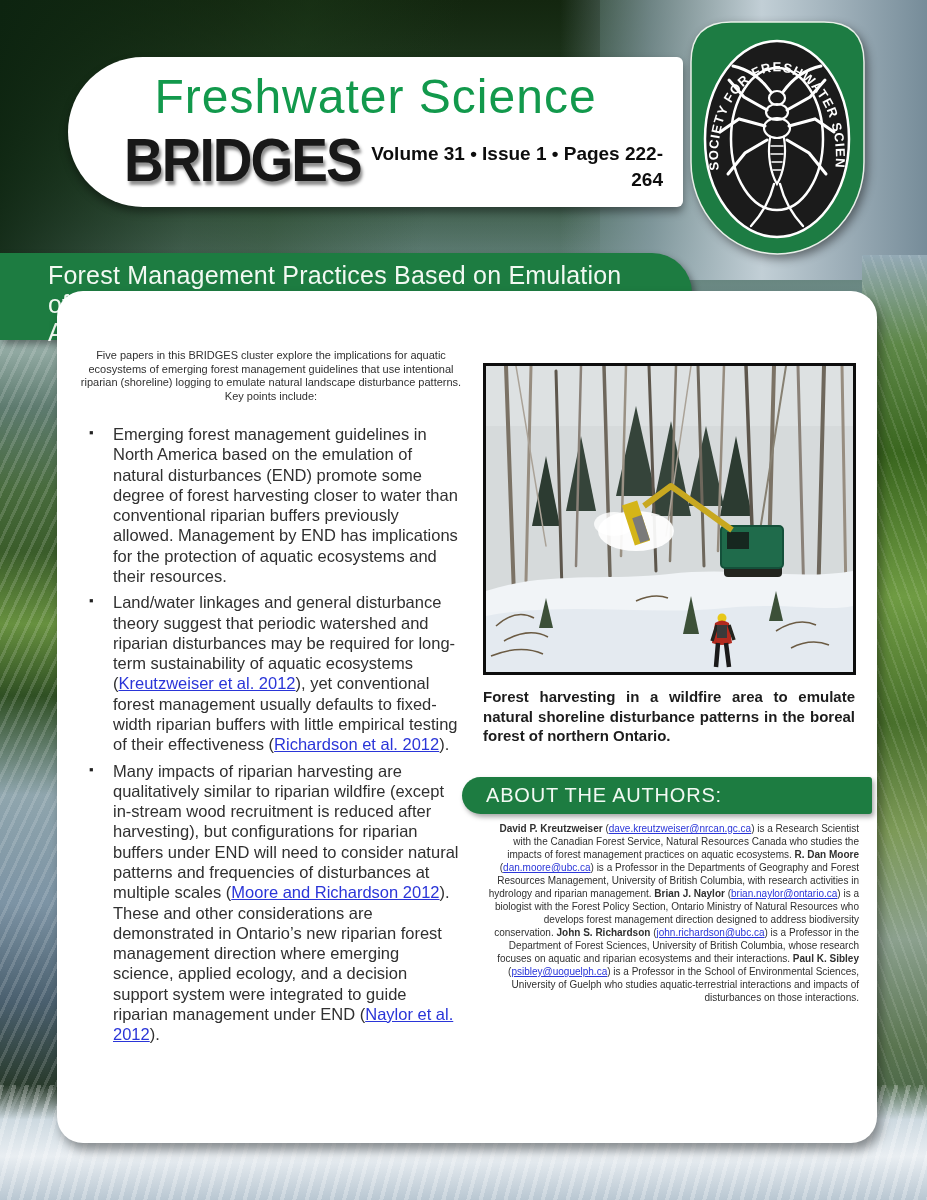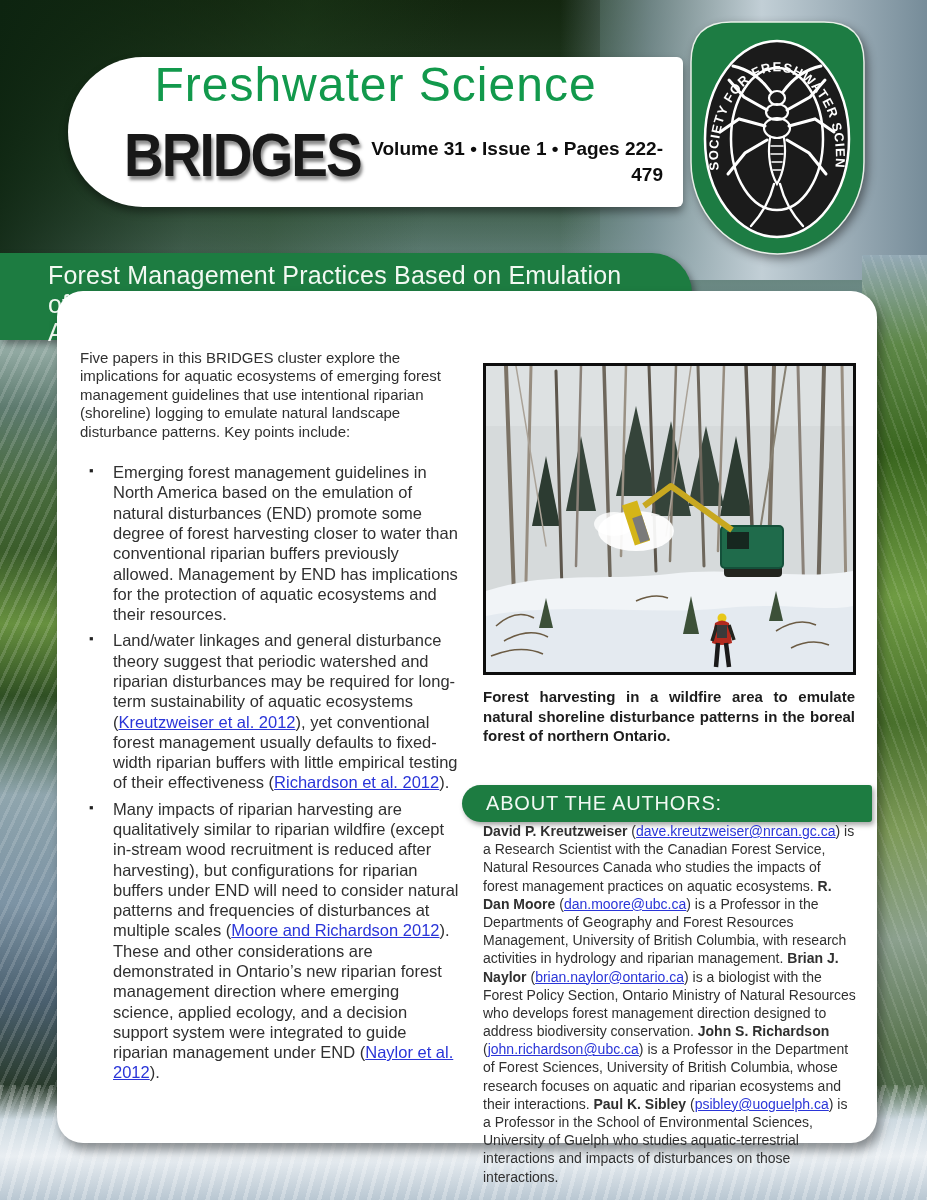--- a/index.html
+++ b/index.html
@@ -24,72 +24,72 @@
      repeating-linear-gradient(70deg,rgba(255,255,255,.10) 0 2px,transparent 2px 9px),
      linear-gradient(180deg,#94aab6 0%,#5d8747 10%,#3a661f 22%,#6f9b43 38%,#49702c 52%,#7d9a58 64%,#8ba08e 76%,#5a7550 88%,#3c5840 100%);}
   .bg-bottom{position:absolute;left:0;top:1085px;width:927px;height:115px;
     background:
      repeating-linear-gradient(105deg,rgba(255,255,255,.25) 0 4px,transparent 4px 12px),
      linear-gradient(180deg,rgba(223,232,237,0) 0%,#cdd9e0 30%,#e9eef2 62%,#b9c7d2 100%);}
 
   
   .header-pill{position:absolute;left:68px;top:57px;width:615px;height:150px;background:#ffffff;
     border-radius:75px 6px 6px 75px;box-shadow:0 5px 9px rgba(0,0,0,.4);}
-  .fs-title{text-align:center;font-size:48px;letter-spacing:1px;color:var(--hdr-green);font-weight:400;}
-  .pill-row{display:flex;justify-content:space-between;align-items:flex-start;margin:14px 20px 0 56px;}
+  .fs-title{margin-top:12px;text-align:center;font-size:48px;letter-spacing:1px;color:var(--hdr-green);font-weight:400;}
+  .pill-row{display:flex;justify-content:space-between;align-items:flex-start;margin:7px 20px 0 56px;}
   .bridges{font-size:55px;font-weight:700;letter-spacing:-2px;color:#181818;line-height:.95;
     text-shadow:2px 3px 3px rgba(0,0,0,.45);transform:scaleY(1.12);transform-origin:top left;}
   .vol-block{text-align:right;font-size:19px;font-weight:700;color:#0d0d0d;line-height:1.35;margin-top:10px;}
 
   
   .badge{position:absolute;left:683px;top:14px;width:189px;height:248px;filter:drop-shadow(3px 4px 5px rgba(0,0,0,.45));}
 
   
   .banner{position:absolute;left:0;top:253px;width:692px;height:87px;background:var(--green);
     border-radius:0 40px 40px 0;box-shadow:3px 4px 7px rgba(0,0,0,.4);box-sizing:border-box;
     padding:8px 56px 0 48px;color:#f2f9f2;font-size:25px;line-height:1.14;letter-spacing:.2px;}
 
   
   .panel{position:absolute;left:57px;top:291px;width:820px;height:852px;background:#ffffff;
     border-radius:26px;box-shadow:4px 7px 11px rgba(0,0,0,.4);}
 
   .left-col{position:absolute;left:80px;top:349px;width:382px;color:#303030;}
-  .intro{font-size:15px;line-height:1.23;}
+  .intro{font-size:11px;line-height:1.23;text-align:center;}
   ul.bullets{list-style:none;margin:21px 0 4px 0;padding:0;}
   ul.bullets li{position:relative;padding-left:33px;margin-bottom:6px;font-size:16.5px;line-height:1.23;}
   ul.bullets li::before{content:"▪";position:absolute;left:9px;top:1px;font-size:13px;color:#222;}
 
   .right-col-photo{position:absolute;left:483px;top:363px;width:373px;height:312px;
     border:3px solid #0d0d0d;box-sizing:border-box;background:#d5d9da;}
   .caption{position:absolute;left:483px;top:687px;width:372px;font-size:15px;font-weight:700;
     color:#1c1c1c;line-height:1.3;text-align:justify;}
   .about-bar{position:absolute;left:462px;top:777px;width:410px;height:37px;background:var(--green);
     border-radius:19px 3px 3px 19px;box-shadow:2px 3px 5px rgba(0,0,0,.35);
-    color:#f2f9f3;font-size:20px;letter-spacing:.8px;line-height:37px;padding-left:24px;box-sizing:border-box;margin-top:8px;}
-  .about-text{position:absolute;left:483px;top:822px;width:376px;font-size:14px;line-height:1.3;color:#303030;}
+    color:#f2f9f3;font-size:20px;letter-spacing:.8px;line-height:37px;padding-left:24px;box-sizing:border-box;}
+  .about-text{position:absolute;left:483px;top:822px;width:376px;font-size:10px;line-height:1.3;color:#303030;text-align:right;}
 
   .b{font-weight:700;}
   a.lnk{color:var(--link);cursor:pointer;}
 </style>
 </head>
 <body>
 
 <div class="bg"></div>
 <div class="bg-topleft"></div>
 <div class="bg-topright"></div>
 <div class="bg-left"></div>
 <div class="bg-right"></div>
 <div class="bg-bottom"></div>
 
 <div class="header-pill">
   <div class="fs-title">Freshwater Science</div>
   <div class="pill-row">
     <div class="bridges">BRIDGES</div>
     <div class="vol-block">
-      <div>Volume 31 • Issue 1 • Pages 222-479</div>
+      <div>Volume 31 • Issue 1 • Pages 222-264</div>
     </div>
   </div>
 </div>
 
 <div class="badge">
   <svg width="189" height="248" viewBox="0 0 189 248">
     <path d="M8,48 Q8,8 48,8 H141 Q181,8 181,48 V148 a86.5,92 0 0 1 -173,0 Z" fill="#1d7c43" stroke="#e8efe8" stroke-width="1.5"></path>
     <ellipse cx="94" cy="125" rx="72" ry="98" fill="#1b1b1b"></ellipse>
     <ellipse cx="94" cy="125" rx="72" ry="98" fill="none" stroke="#ffffff" stroke-width="2.5"></ellipse>
     <ellipse cx="94" cy="125" rx="46" ry="71" fill="none" stroke="#ffffff" stroke-width="2.5"></ellipse>

